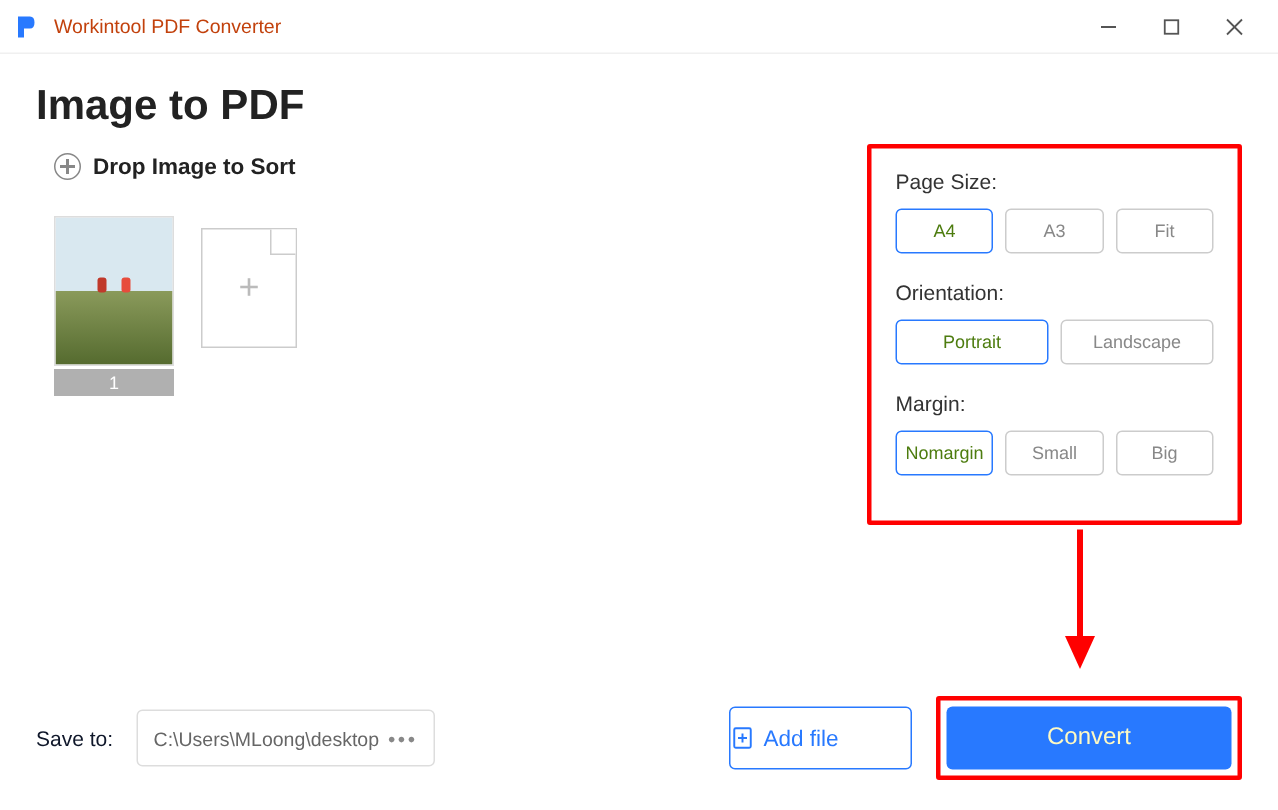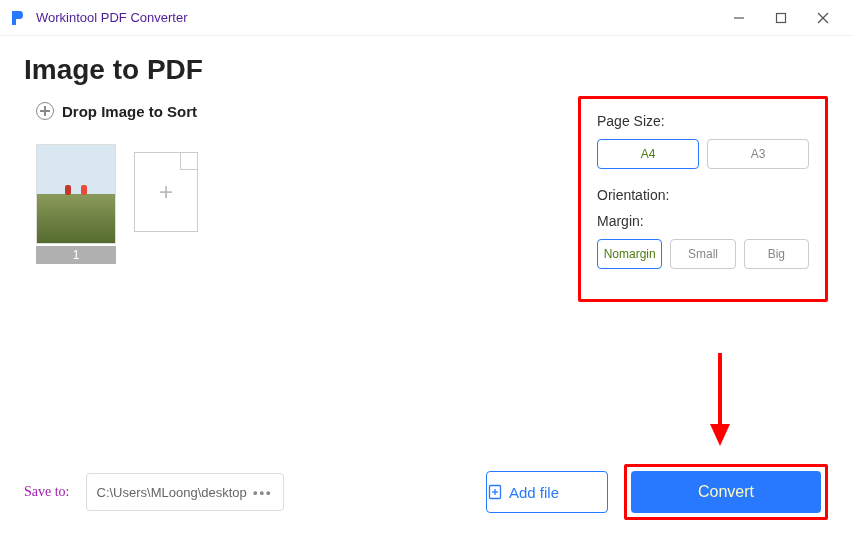--- a/index.html
+++ b/index.html
@@ -1,20 +1,20 @@
 <!DOCTYPE html>
 <html><head>
   <meta charset="utf-8">
   <style>
     * { margin: 0; padding: 0; box-sizing: border-box; font-family: -apple-system, BlinkMacSystemFont, "Segoe UI", Arial, sans-serif; }
     body { width: 852px; height: 540px; background: #fff; overflow: hidden; position: relative; }
     
     .titlebar { height: 36px; display: flex; align-items: center; padding: 0 8px; border-bottom: 1px solid #f0f0f0; }
     .titlebar-icon { width: 20px; height: 20px; margin-right: 8px; display: flex; align-items: center; justify-content: center; }
-    .titlebar-title { font-size: 13px; color: #4c1d95; flex: 1; }
+    .titlebar-title { font-size: 13px; color: #c2410c; flex: 1; }
     .window-controls { display: flex; gap: 0; }
     .window-btn { width: 42px; height: 32px; display: flex; align-items: center; justify-content: center; cursor: pointer; }
     
     .main-title { font-size: 28px; font-weight: 700; color: #222; padding: 18px 24px 10px; }
     
     .content { display: flex; padding: 0 24px; gap: 8px; height: 360px; }
     .left-panel { flex: 1; }
     .right-panel { width: 250px; }
     
     .drop-header { display: flex; align-items: center; gap: 8px; padding: 6px 12px; font-weight: 700; font-size: 15px; color: #222; }
@@ -39,21 +39,21 @@
     .setting-label { font-size: 14px; color: #333; margin-bottom: 10px; }
     .btn-row { display: flex; gap: 8px; margin-bottom: 18px; }
     .btn-row:last-child { margin-bottom: 16px; }
     .opt-btn { flex: 1; height: 30px; border: 1px solid #ccc; border-radius: 4px; background: #fff; font-size: 12px; color: #888; cursor: pointer; display: flex; align-items: center; justify-content: center; }
     .opt-btn.selected { border-color: #2879ff; color: #4d7c0f; }
     .opt-btn.wide { flex: 1; }
     
     .arrow-container { position: absolute; top: 348px; left: 705px; width: 30px; height: 100px; pointer-events: none; }
     
     .footer { position: absolute; bottom: 20px; left: 0; right: 0; padding: 0 24px; display: flex; align-items: center; gap: 16px; }
-    .save-label { font-size: 14px; color: #a21caf; font-family: Liberation Serif, serif; }
+    .save-label { font-size: 14px; color: #0f172a; }
     .save-path { flex: 1; max-width: 260px; height: 38px; border: 1px solid #ddd; border-radius: 4px; display: flex; align-items: center; padding: 0 4px 0 10px; font-size: 13px; color: #666; }
     .save-path-text { flex: 1; overflow: hidden; }
     .save-browse { width: 32px; height: 26px; display: flex; align-items: center; justify-content: center; color: #888; font-weight: bold; cursor: pointer; letter-spacing: 2px; }
     .footer-spacer { flex: 1; }
     .add-file-btn { width: 122px; height: 42px; border: 1.5px solid #2879ff; background: #fff; color: #2879ff; border-radius: 4px; font-size: 15px; display: flex; align-items: center; gap: 6px; cursor: pointer; }
     .add-file-icon { width: 16px; height: 16px; }
     .convert-wrap { border: 3px solid #ff0000; padding: 4px; border-radius: 2px; }
     .convert-btn { width: 190px; height: 42px; background: #2879ff; color: #fef9c3; border: none; border-radius: 4px; font-size: 16px; cursor: pointer; }
   </style>
 </head>
@@ -107,22 +107,27 @@
       </div>
     </div>
   </div>
 
   <div class="right-panel">
     <div class="settings-box">
       <div class="setting-label">Page Size:</div>
       <div class="btn-row">
         <div class="opt-btn selected">A4</div>
         <div class="opt-btn">A3</div>
+        <div class="opt-btn">Fit</div>
       </div>
       <div class="setting-label">Orientation:</div>
+      <div class="btn-row">
+        <div class="opt-btn wide selected">Portrait</div>
+        <div class="opt-btn wide">Landscape</div>
+      </div>
       <div class="setting-label">Margin:</div>
       <div class="btn-row">
         <div class="opt-btn selected">Nomargin</div>
         <div class="opt-btn">Small</div>
         <div class="opt-btn">Big</div>
       </div>
     </div>
   </div>
 </div>
 

